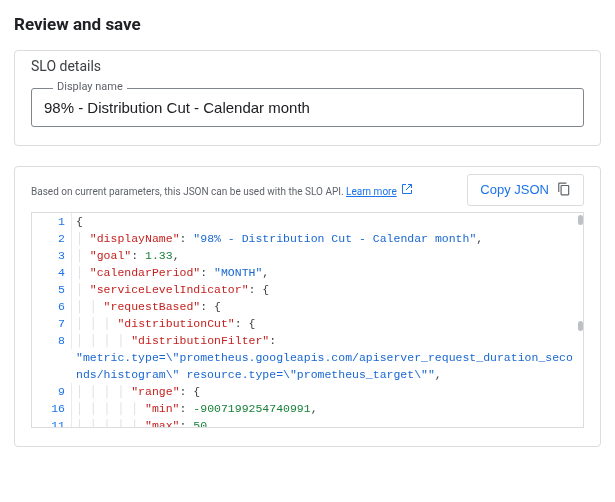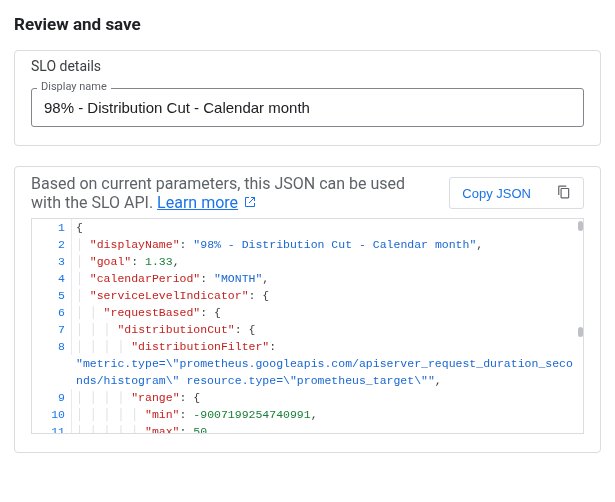--- a/index.html
+++ b/index.html
@@ -28,21 +28,21 @@
     font-weight: 400;
     color: #3c4043;
     margin: 0 0 14px 0;
   }
   .field-wrap {
     position: relative;
   }
   .field-legend {
     position: absolute;
     top: -8px;
-    left: 6px;
+    left: 22px;
     background: #fff;
     padding: 0 4px;
     font-size: 11px;
     color: #5f6368;
   }
   .text-input {
     width: 100%;
     padding: 10px 12px;
     border: 1px solid #80868b;
     border-radius: 3px;
@@ -51,37 +51,37 @@
     outline: none;
   }
   .helper-row {
     display: flex;
     justify-content: space-between;
     align-items: center;
     margin-bottom: 6px;
     gap: 12px;
   }
   .helper-text {
-    font-size: 16px;
+    font-size: 10px;
     color: #5f6368;
   }
   .link {
     color: #1a73e8;
     text-decoration: underline;
     cursor: pointer;
   }
   .ext-icon {
     color: #1a73e8;
     font-size: 12px;
     margin-left: 2px;
   }
   .copy-btn {
     display: inline-flex;
-    align-items: center;
-    gap: 26px;
+    align-items: flex-start;
+    gap: 8px;
     border: 1px solid #dadce0;
     background: #fff;
     color: #1a73e8;
     padding: 7px 12px;
     border-radius: 3px;
     font-size: 13px;
     cursor: pointer;
     white-space: nowrap;
   }
   .copy-glyph { color: #5f6368; font-size: 14px; line-height: 1; }
@@ -221,21 +221,21 @@
         <div class="gutter">8</div>
         <div class="ln"><span class="guide">│ │ │ │ </span><span class="tok-key">"distributionFilter"</span><span class="tok-punc">: </span><span class="tok-str">"metric.type=\"prometheus.googleapis.com/apiserver_request_duration_seconds/histogram\" resource.type=\"prometheus_target\""</span><span class="tok-punc">,</span></div>
       </div>
 
     <div class="code-line">
         <div class="gutter">9</div>
         <div class="ln"><span class="guide">│ │ │ │ </span><span class="tok-key">"range"</span><span class="tok-punc">: {</span></div>
       </div>
 
     <div class="code-line">
-        <div class="gutter">10</div>
+        <div class="gutter">16</div>
         <div class="ln"><span class="guide">│ │ │ │ │ </span><span class="tok-key">"min"</span><span class="tok-punc">: </span><span class="tok-num">-9007199254740991</span><span class="tok-punc">,</span></div>
       </div>
 
     <div class="code-line">
         <div class="gutter">11</div>
         <div class="ln"><span class="guide">│ │ │ │ │ </span><span class="tok-key">"max"</span><span class="tok-punc">: </span><span class="tok-num">50</span></div>
       </div>
 
   </div>
 </div>

